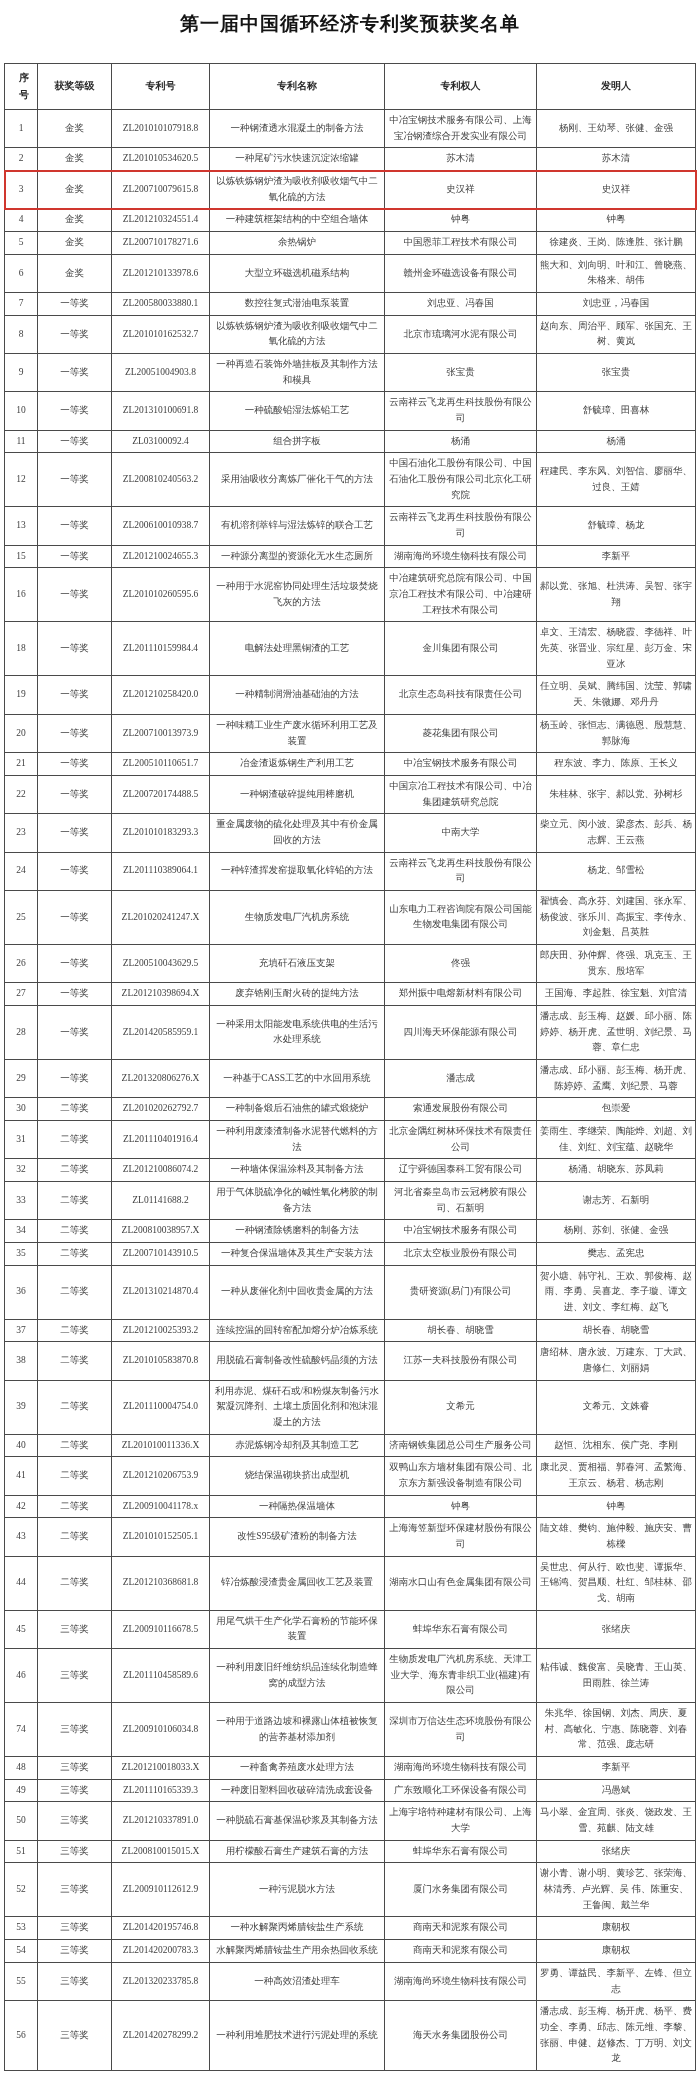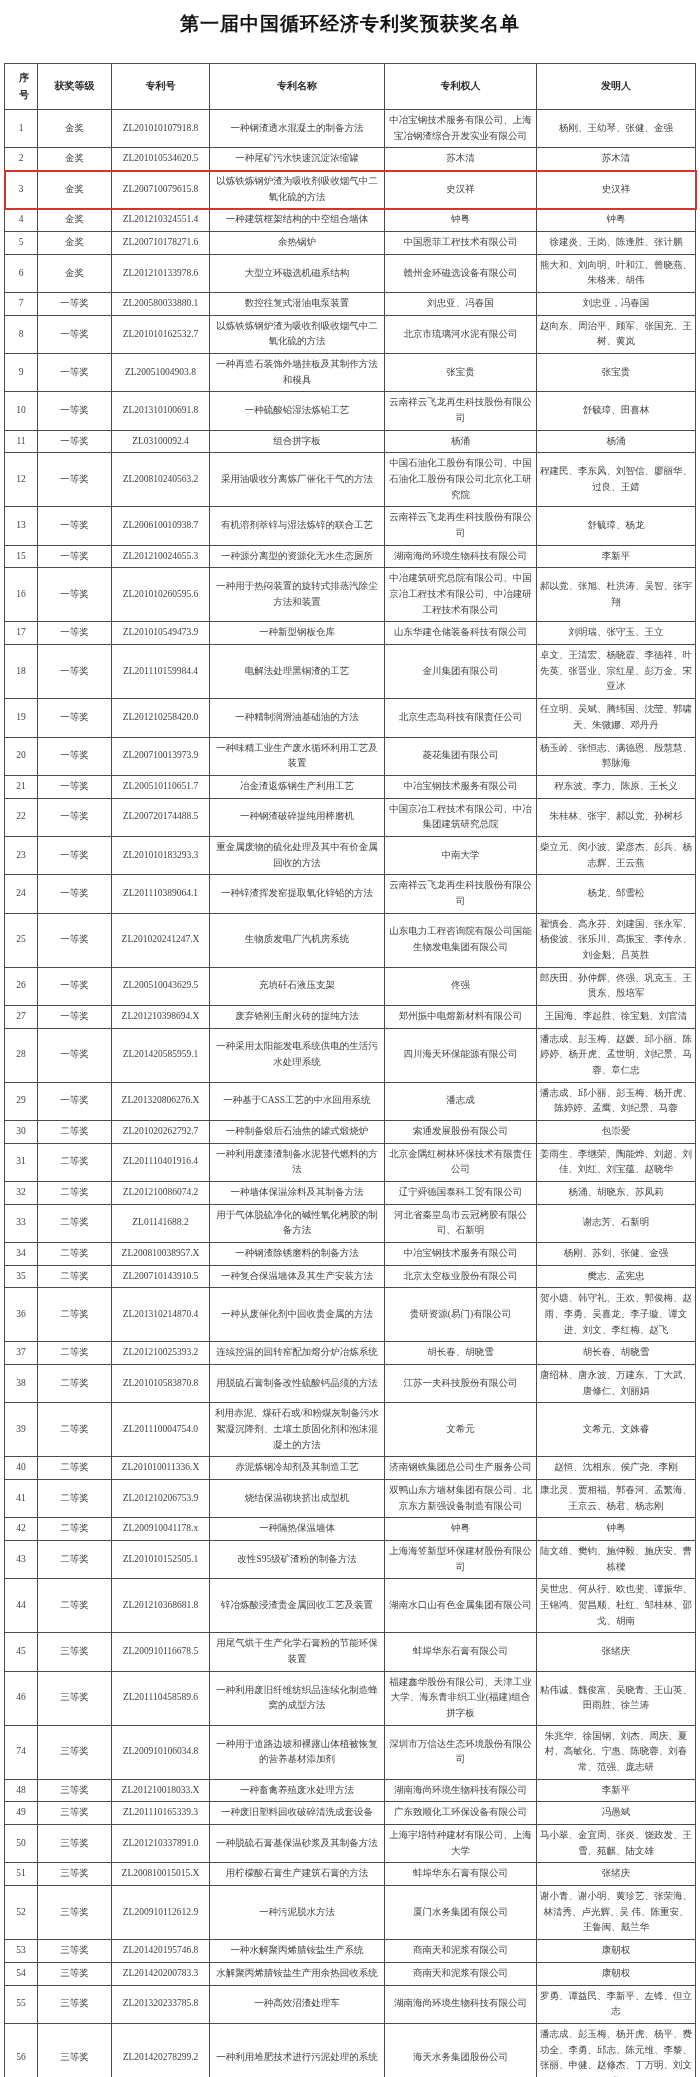--- a/index.html
+++ b/index.html
@@ -191,31 +191,23 @@
     <td>一等奖</td>
     <td class="patno">ZL201210024655.3</td>
     <td>一种源分离型的资源化无水生态厕所</td>
     <td>湖南海尚环境生物科技有限公司</td>
     <td>李新平</td>
   </tr>
       <tr>
     <td>16</td>
     <td>一等奖</td>
     <td class="patno">ZL201010260595.6</td>
-    <td>一种用于热闷装置的旋转式排蒸汽除尘方法和装置</td>
+    <td>一种用于水泥窑协同处理生活垃圾焚烧飞灰的方法</td>
     <td>中冶建筑研究总院有限公司、中国京冶工程技术有限公司、中冶建研工程技术有限公司</td>
     <td>郝以党、张旭、杜洪涛、吴智、张宇翔</td>
-  </tr>
-      <tr>
-    <td>17</td>
-    <td>一等奖</td>
-    <td class="patno">ZL201010549473.9</td>
-    <td>一种新型钢板仓库</td>
-    <td>山东华建仓储装备科技有限公司</td>
-    <td>刘明瑞、张守玉、王立</td>
   </tr>
       <tr>
     <td>18</td>
     <td>一等奖</td>
     <td class="patno">ZL201110159984.4</td>
     <td>电解法处理黑铜渣的工艺</td>
     <td>金川集团有限公司</td>
     <td>卓文、王清宏、杨晓霞、李德祥、叶先英、张晋业、宗红星、彭万金、宋亚冰</td>
   </tr>
       <tr>
@@ -432,21 +424,21 @@
     <td class="patno">ZL200910116678.5</td>
     <td>用尾气烘干生产化学石膏粉的节能环保装置</td>
     <td>蚌埠华东石膏有限公司</td>
     <td>张绪庆</td>
   </tr>
       <tr>
     <td>46</td>
     <td>三等奖</td>
     <td class="patno">ZL201110458589.6</td>
     <td>一种利用废旧纤维纺织品连续化制造蜂窝的成型方法</td>
-    <td>福建鑫华股份有限公司、天津工业大学、海东青非织工业(福建)组合拼字板</td>
+    <td>生物质发电厂汽机房系统、天津工业大学、海东青非织工业(福建)有限公司</td>
     <td>粘伟诚、魏俊富、吴晓青、王山英、田雨胜、徐兰涛</td>
   </tr>
       <tr>
     <td>74</td>
     <td>三等奖</td>
     <td class="patno">ZL200910106034.8</td>
     <td>一种用于道路边坡和裸露山体植被恢复的营养基材添加剂</td>
     <td>深圳市万信达生态环境股份有限公司</td>
     <td>朱兆华、徐国钢、刘杰、周庆、夏村、高敏化、宁惠、陈晓蓉、刘春常、范强、庞志研</td>
   </tr>

